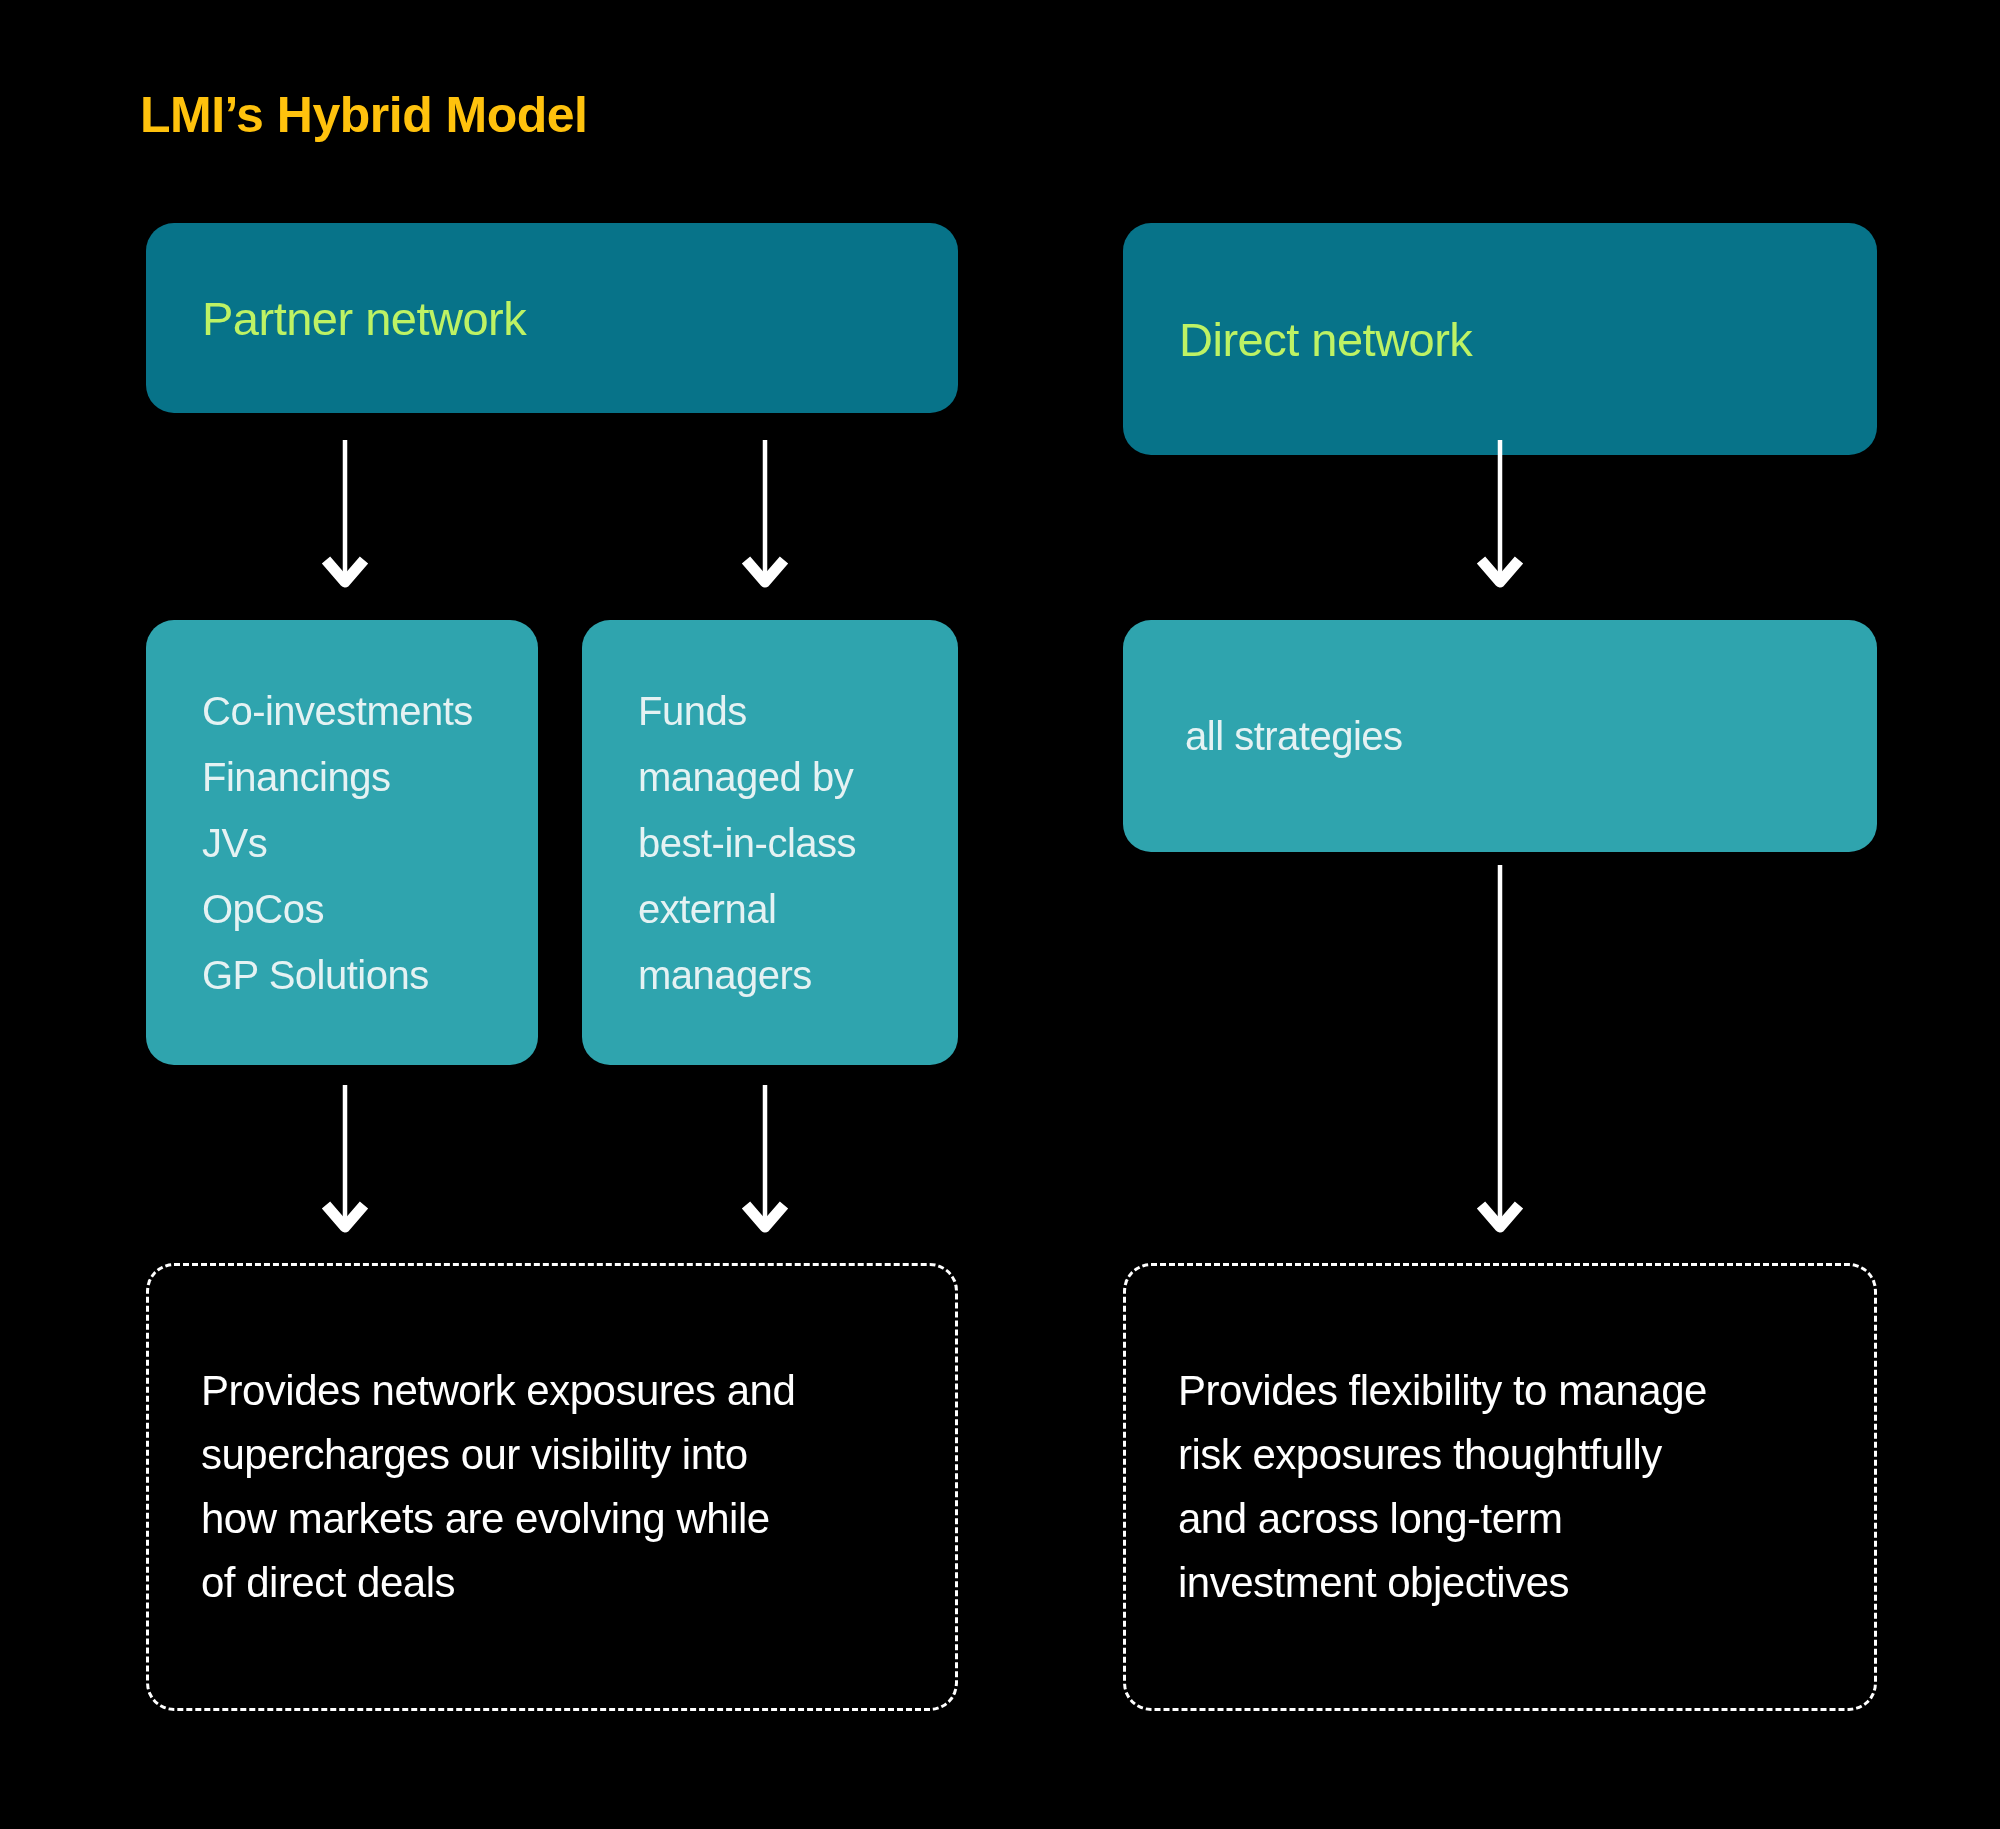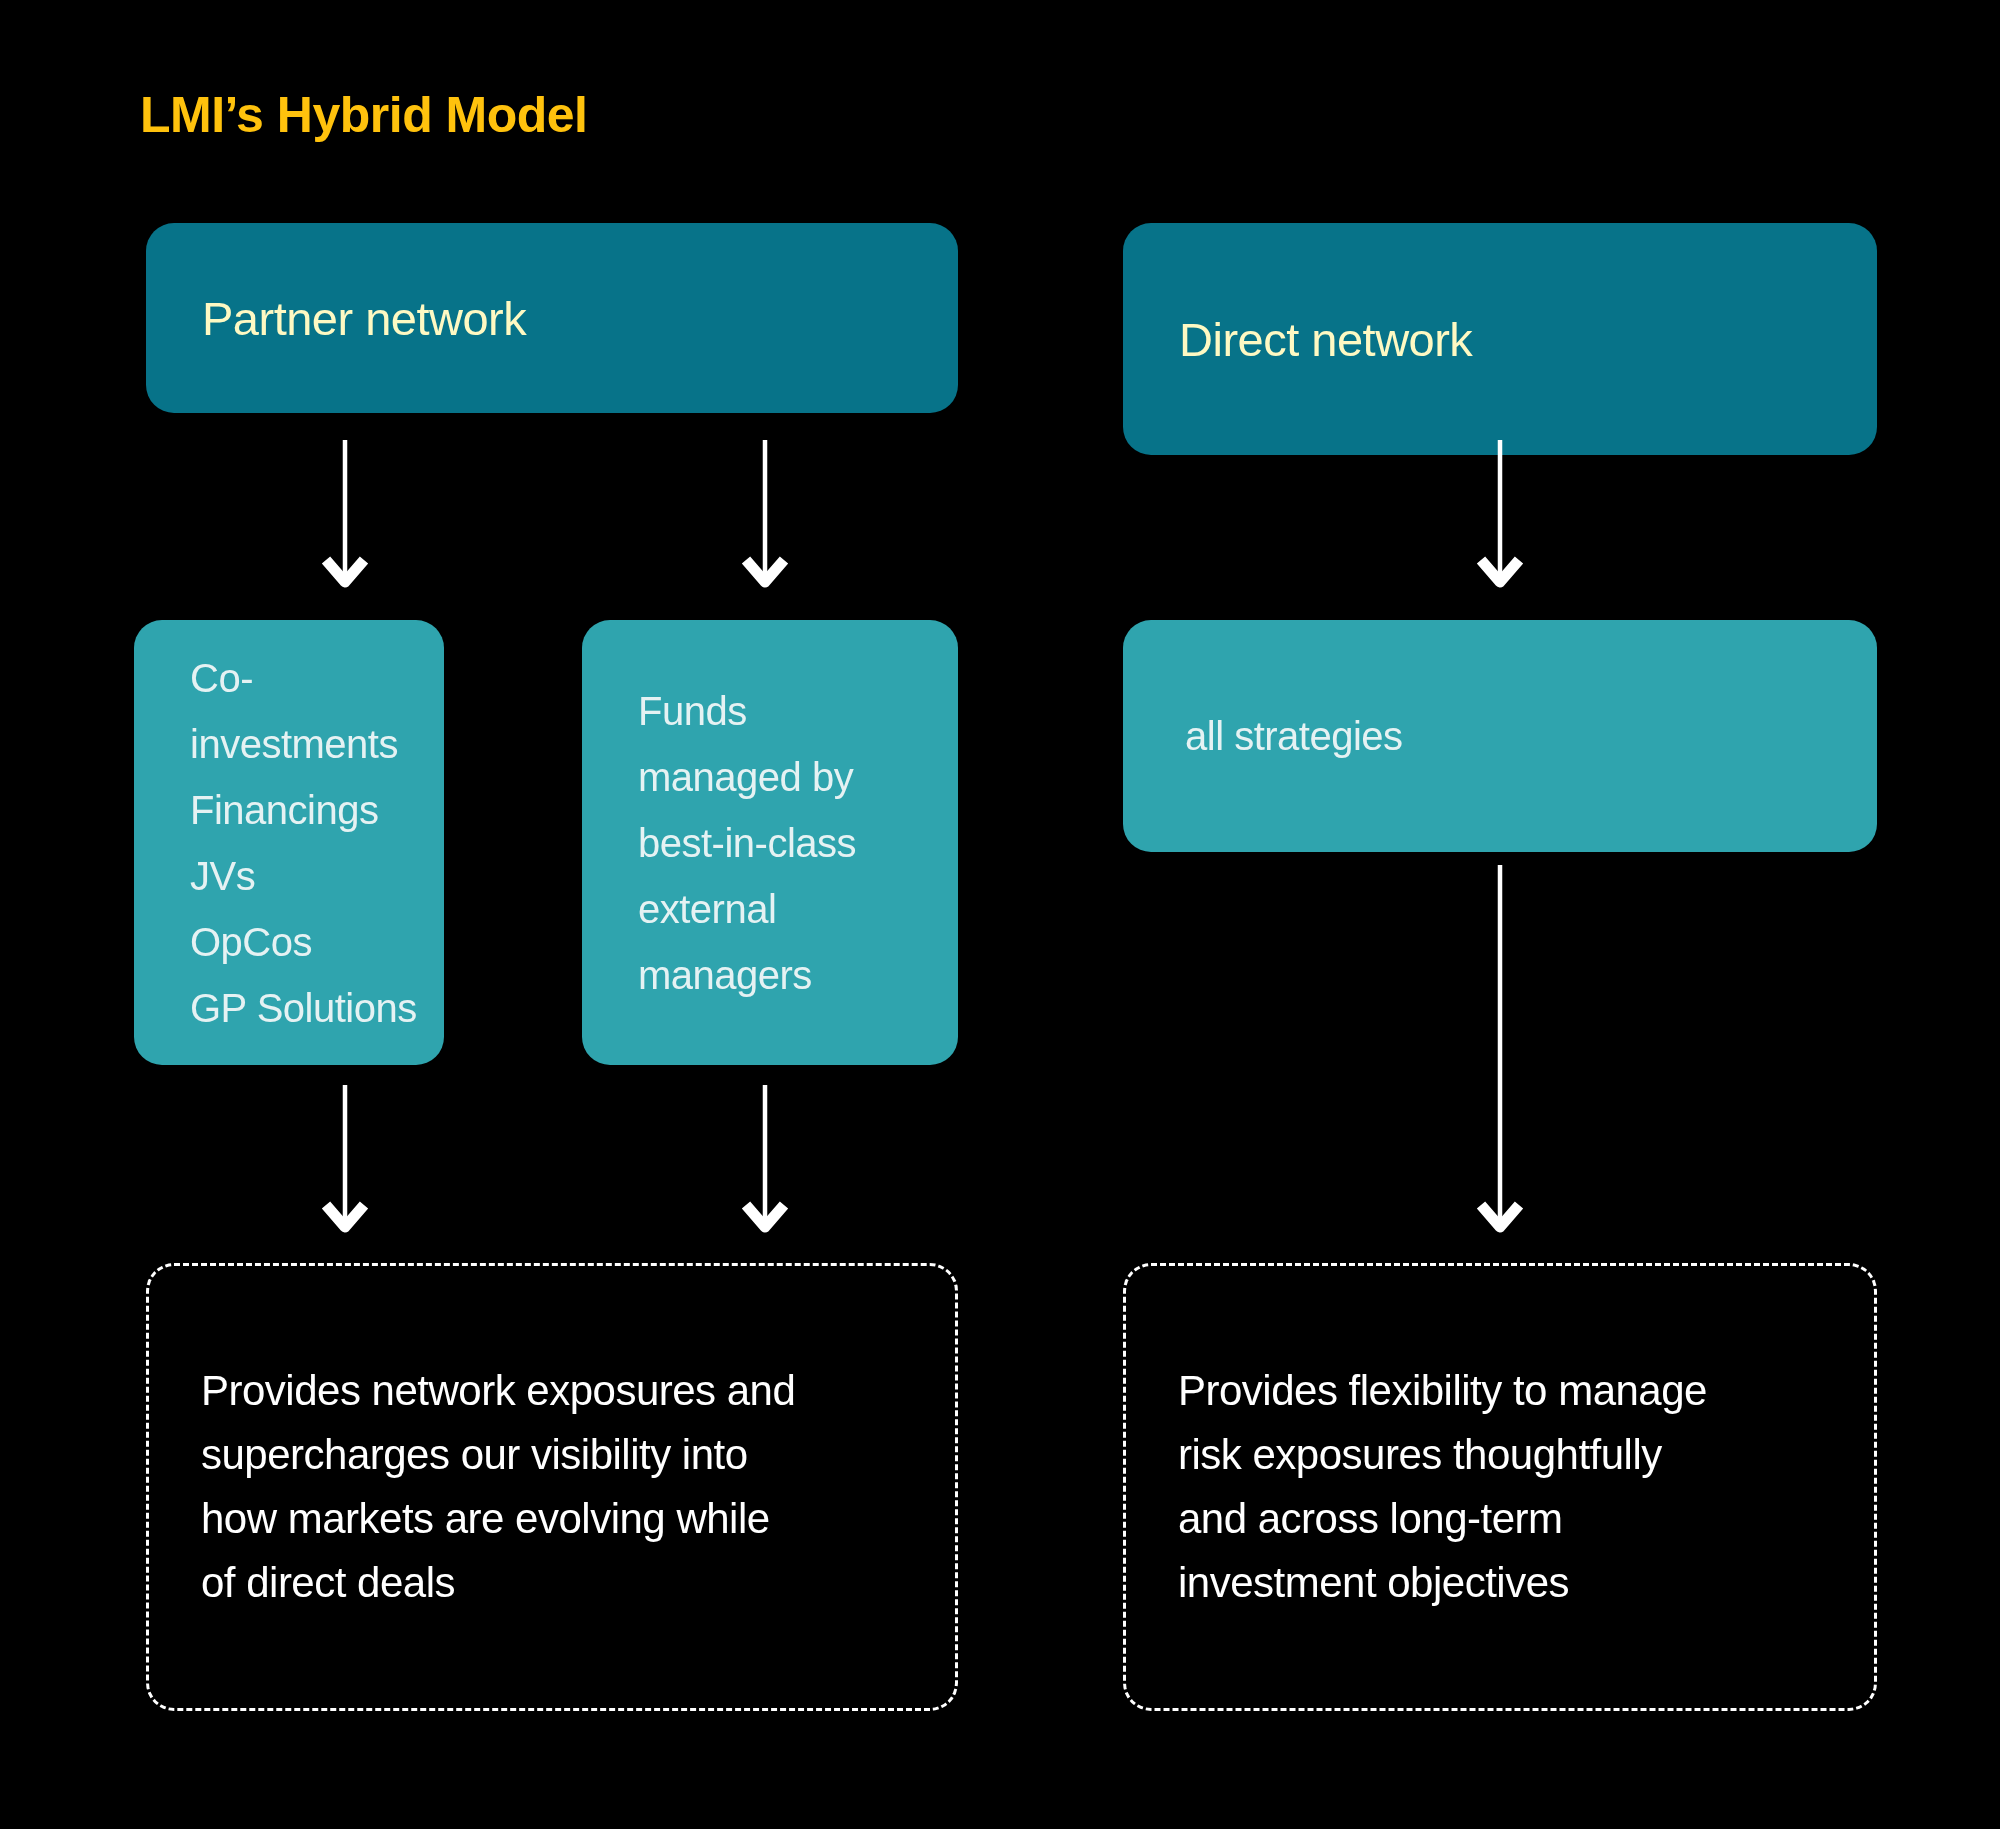--- a/index.html
+++ b/index.html
@@ -32,40 +32,40 @@
   .box {
     position: absolute;
     border-radius: 28px;
   }
 
   .header-box {
     background: var(--header_box, #077389);
     display: flex;
     align-items: center;
     padding-left: 56px;
-    color: #fef9c3;
+    color: #bef264;
     font-size: 47px;
     letter-spacing: -0.5px;
   }
   .header-partner { left: 146px; top: 223px; width: 812px; height: 190px; }
   .header-direct  { left: 1123px; top: 223px; width: 754px; height: 232px; }
 
   .sub-box {
     background: var(--sub_box, #2fa4ae);
     color: #e5f2f3;
     display: flex;
     flex-direction: column;
     justify-content: center;
     padding-left: 56px;
     padding-right: 24px;
     font-size: 40px;
     letter-spacing: -0.5px;
     line-height: 66px;
   }
-  .sub-box-deals { left: 134px;  top: 620px; width: 310px; height: 445px; }
+  .sub-box-deals { left: 146px;  top: 620px; width: 392px; height: 445px; }
   .sub-box-funds { left: 582px;  top: 620px; width: 376px; height: 445px; }
   .sub-box-strategies {
     left: 1123px; top: 620px; width: 754px; height: 232px;
     line-height: 62px;
     padding-left: 62px;
   }
 
   .outcome-box {
     background: transparent;
     border: 3px dashed #ffffff;

